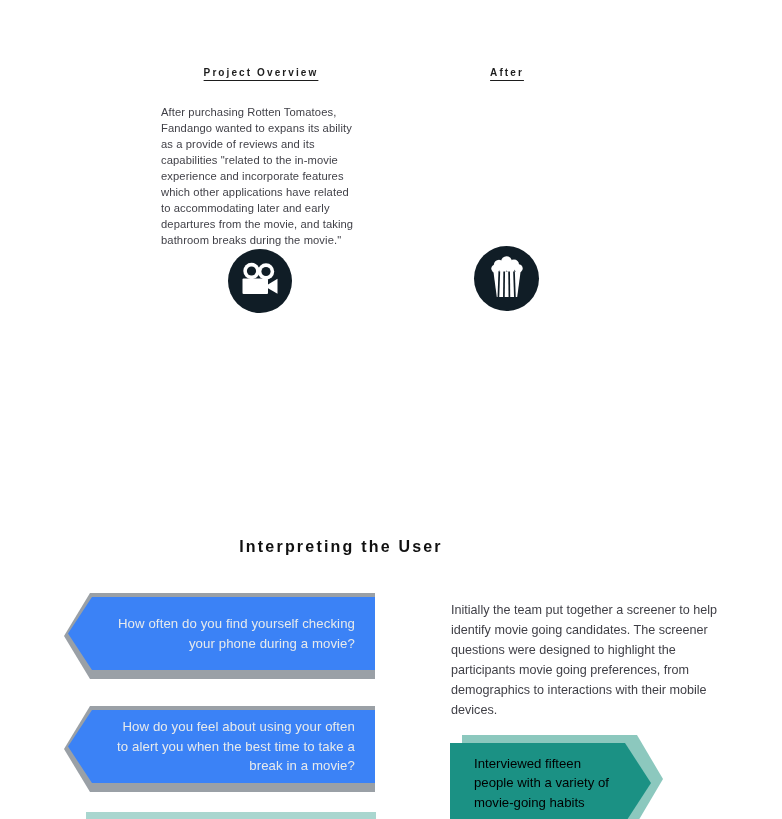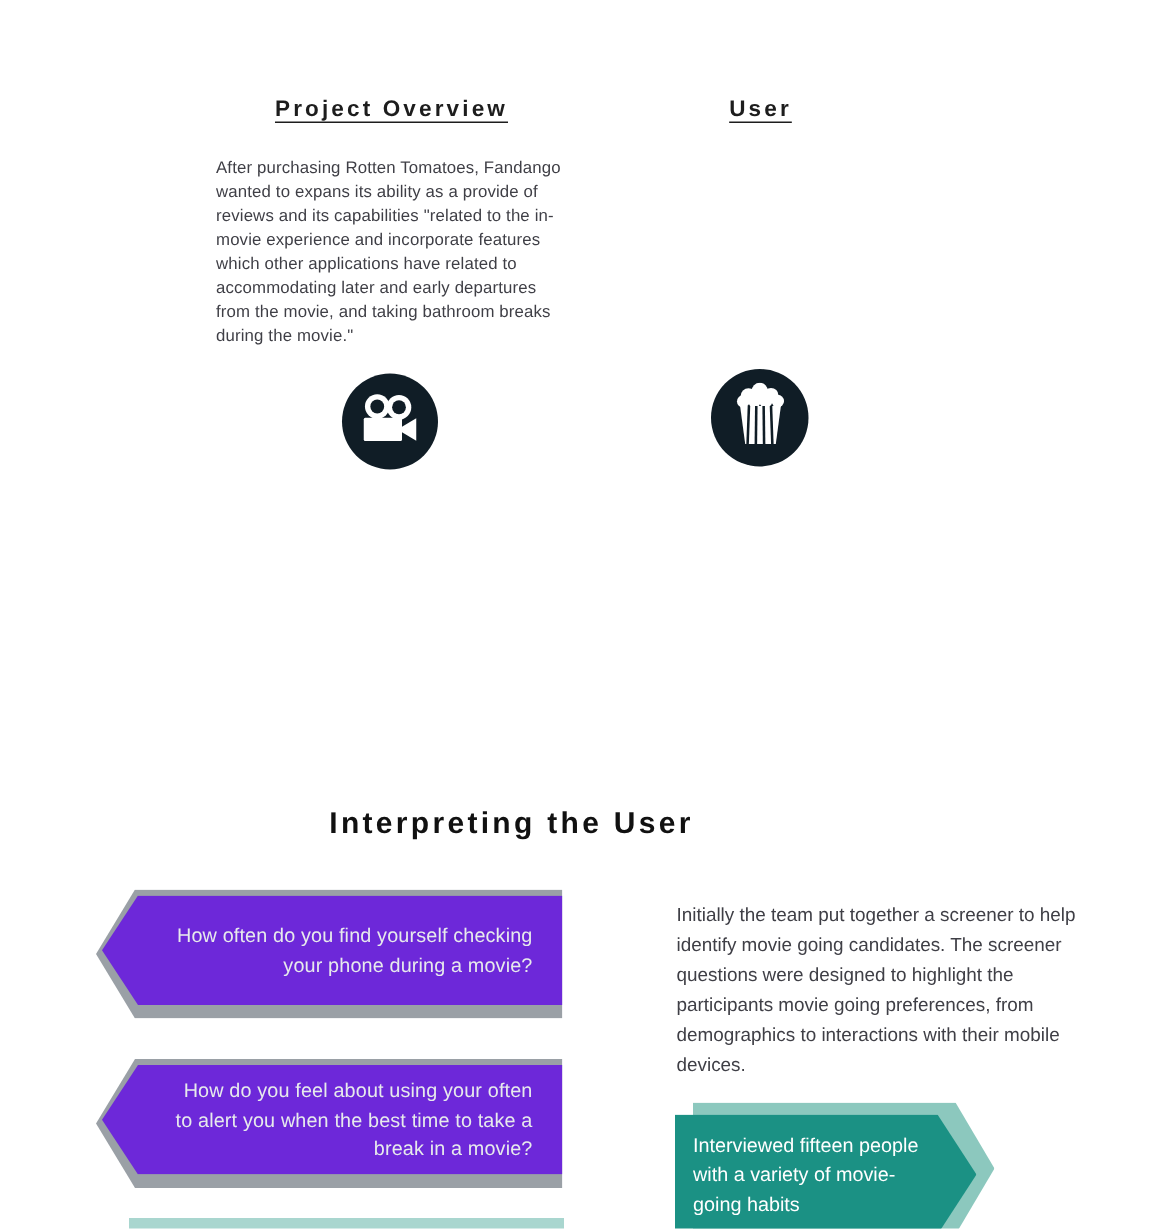--- a/index.html
+++ b/index.html
@@ -25,36 +25,36 @@
     height: 500px;
   }
   .col {
     position: absolute;
     top: 64px;
   }
   .col-left  { left: 144px; width: 234px; }
   .col-right { left: 390px; width: 234px; }
 
   .col-heading {
-    font-size: 15px;
+    font-size: 10px;
     font-weight: 700;
     color: #1d1d1d;
     letter-spacing: 2.1px;
     text-align: center;
     text-decoration: underline;
     text-underline-offset: 4px;
     text-decoration-thickness: 1px;
     margin: 0 0 22px 0;
     line-height: 18px;
   }
   .col-body {
     font-size: 11.2px;
     line-height: 16px;
     color: #3f3f46;
-    margin: 0;
+    margin: 17px;
     letter-spacing: 0.1px;
   }
 
   
   .icon-badge {
     position: absolute;
     border-radius: 50%;
     background: #101d26;
     display: flex;
     align-items: center;
@@ -73,21 +73,21 @@
     height: 65px;
   }
 
   
   .section-title {
     position: absolute;
     left: 0;
     top: 538px;
     width: 682px;
     text-align: center;
-    font-size: 20px;
+    font-size: 16px;
     font-weight: 700;
     letter-spacing: 2.2px;
     color: #111111;
     margin: 0;
   }
 
   .lower-section {
     position: absolute;
     left: 0;
     top: 570px;
@@ -113,21 +113,21 @@
     -webkit-clip-path: polygon(26px 0, 100% 0, 100% 100%, 26px 100%, 0 50%);
     clip-path: polygon(26px 0, 100% 0, 100% 100%, 26px 100%, 0 50%);
   }
   
   .banner-dark-inner {
     position: absolute;
     left: 4px;
     top: 4px;
     right: 0px;
     bottom: 9px;
-    background: #6d28d9;
+    background: #3b82f6;
     -webkit-clip-path: polygon(24px 0, 100% 0, 100% 100%, 24px 100%, 0 50%);
     clip-path: polygon(24px 0, 100% 0, 100% 100%, 24px 100%, 0 50%);
     display: flex;
     align-items: center;
     justify-content: flex-start;
   }
   .banner-dark-text {
     color: #e7eaec;
     font-size: 13.2px;
     line-height: 19.5px;
@@ -160,25 +160,25 @@
     top: 8px;
     width: 201px;
     height: 80px;
     background: #1b9184;
     -webkit-clip-path: polygon(0 0, calc(100% - 26px) 0, 100% 50%, calc(100% - 26px) 100%, 0 100%);
     clip-path: polygon(0 0, calc(100% - 26px) 0, 100% 50%, calc(100% - 26px) 100%, 0 100%);
     display: flex;
     align-items: center;
   }
   .banner-teal-text {
-    color: #ffffff;
+    color: #000000;
     font-size: 13.2px;
     line-height: 19.5px;
     text-align: left;
-    padding: 0 28px 0 12px;
+    padding: 0 28px 0 24px;
   }
 
   
   .banner-teal-peek {
     position: absolute;
     left: 86px;
     top: 242px;
     width: 290px;
     height: 10px;
     background: #a9d6cf;
@@ -202,21 +202,21 @@
 <body>
 
 <div class="top-section">
 
   <div class="col col-left">
     <h2 class="col-heading">Project Overview</h2>
     <p class="col-body">After purchasing Rotten Tomatoes, Fandango wanted to expans its ability as a provide of reviews and its capabilities "related to the in-movie experience and incorporate features which other applications have related to accommodating later and early departures from the movie, and taking bathroom breaks during the movie."</p>
   </div>
 
   <div class="col col-right">
-    <h2 class="col-heading">User</h2>
+    <h2 class="col-heading">After</h2>
   </div>
 
   <div class="icon-badge icon-badge-camera">
     <span>
       <svg width="40" height="34" viewBox="0 0 40 34" aria-hidden="true">
         <circle cx="11.5" cy="9" r="8.2" fill="#ffffff"></circle>
         <circle cx="26" cy="9.5" r="8.2" fill="#ffffff"></circle>
         <circle cx="11.5" cy="9" r="4.6" fill="#101d26"></circle>
         <circle cx="26" cy="9.5" r="4.6" fill="#101d26"></circle>
         <rect x="2.5" y="16.5" width="25.5" height="15.5" rx="1" fill="#ffffff"></rect>

